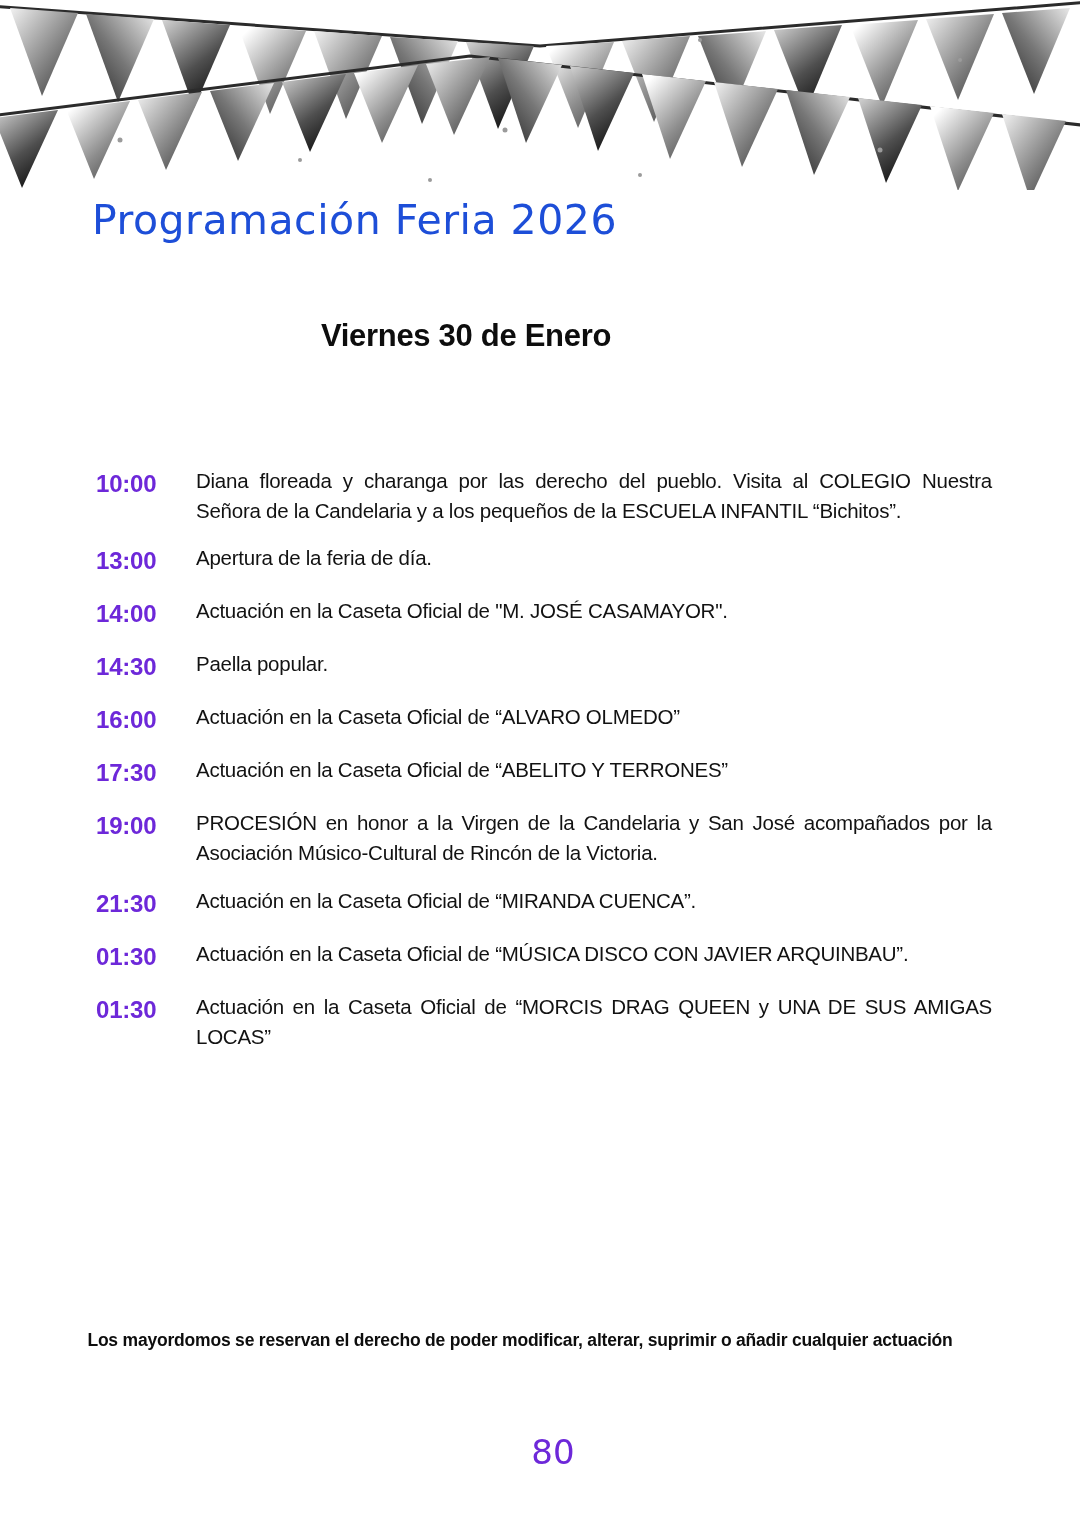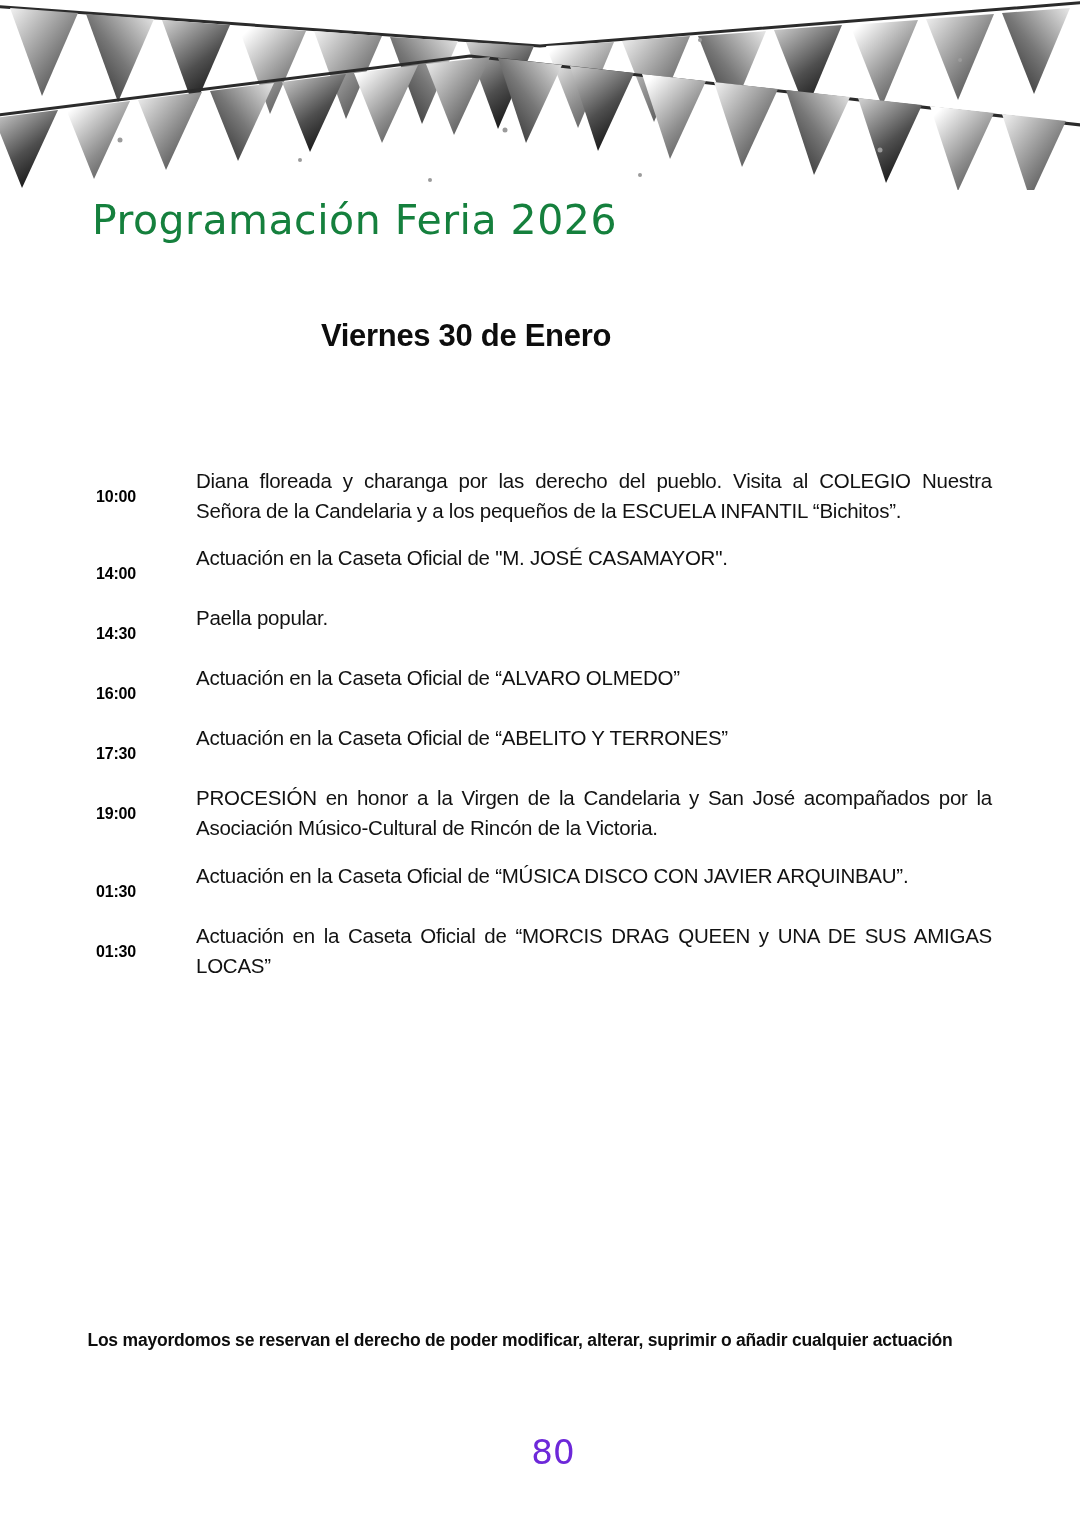--- a/index.html
+++ b/index.html
@@ -30,21 +30,21 @@
 
   
   .doc-title {
     position: absolute;
     top: 196px;
     left: 92px;
     font-family: "DejaVu Sans", sans-serif;
     font-size: 41px;
     font-weight: 400;
     letter-spacing: 0.5px;
-    color: #15803d;
+    color: #1d4ed8;
   }
 
   
   .day-heading {
     position: absolute;
     top: 318px;
     left: 0;
     width: 932px;
     text-align: center;
     font-family: "Liberation Sans", sans-serif;
@@ -61,26 +61,25 @@
     left: 96px;
     width: 900px;
   }
   .sched-row {
     display: flex;
     align-items: flex-start;
     margin-bottom: 17px;
   }
   .sched-time {
     flex: 0 0 100px;
-    font-size: 16px;
+    font-size: 24px;
     font-weight: bold;
     letter-spacing: -0.2px;
     line-height: 1.5;
-    color: #000000;
-    margin-top: 19px;
+    color: #6d28d9;
   }
   .sched-desc {
     flex: 1 1 auto;
     font-size: 20.5px;
     font-weight: 400;
     line-height: 1.47;
     letter-spacing: -0.25px;
     color: #121212;
     text-align: justify;
     padding-right: 4px;
@@ -197,20 +196,24 @@
 
   <div class="day-heading">Viernes 30 de Enero</div>
 
   <div class="schedule">
 
     <div class="sched-row">
       <div class="sched-time">10:00</div>
       <div class="sched-desc">Diana floreada y charanga por las derecho del pueblo. Visita al COLEGIO Nuestra Señora de la Candelaria y a los pequeños de la ESCUELA INFANTIL “Bichitos”.</div>
     </div>
 
+    <div class="sched-row">
+      <div class="sched-time">13:00</div>
+      <div class="sched-desc">Apertura de la feria de día.</div>
+    </div>
 
     <div class="sched-row">
       <div class="sched-time">14:00</div>
       <div class="sched-desc">Actuación en la Caseta Oficial de "M. JOSÉ CASAMAYOR".</div>
     </div>
 
     <div class="sched-row">
       <div class="sched-time">14:30</div>
       <div class="sched-desc">Paella popular.</div>
     </div>
@@ -223,20 +226,24 @@
     <div class="sched-row">
       <div class="sched-time">17:30</div>
       <div class="sched-desc">Actuación en la Caseta Oficial de “ABELITO Y TERRONES”</div>
     </div>
 
     <div class="sched-row">
       <div class="sched-time">19:00</div>
       <div class="sched-desc">PROCESIÓN en honor a la Virgen de la Candelaria y San José acompañados por la Asociación Músico-Cultural de Rincón de la Victoria.</div>
     </div>
 
+    <div class="sched-row">
+      <div class="sched-time">21:30</div>
+      <div class="sched-desc">Actuación en la Caseta Oficial de “MIRANDA CUENCA”.</div>
+    </div>
 
 
     <div class="sched-row">
       <div class="sched-time">01:30</div>
       <div class="sched-desc">Actuación en la Caseta Oficial de “MÚSICA DISCO CON JAVIER ARQUINBAU”.</div>
     </div>
 
     <div class="sched-row">
       <div class="sched-time">01:30</div>
       <div class="sched-desc">Actuación en la Caseta Oficial de “MORCIS DRAG QUEEN y UNA DE SUS AMIGAS LOCAS”</div>

